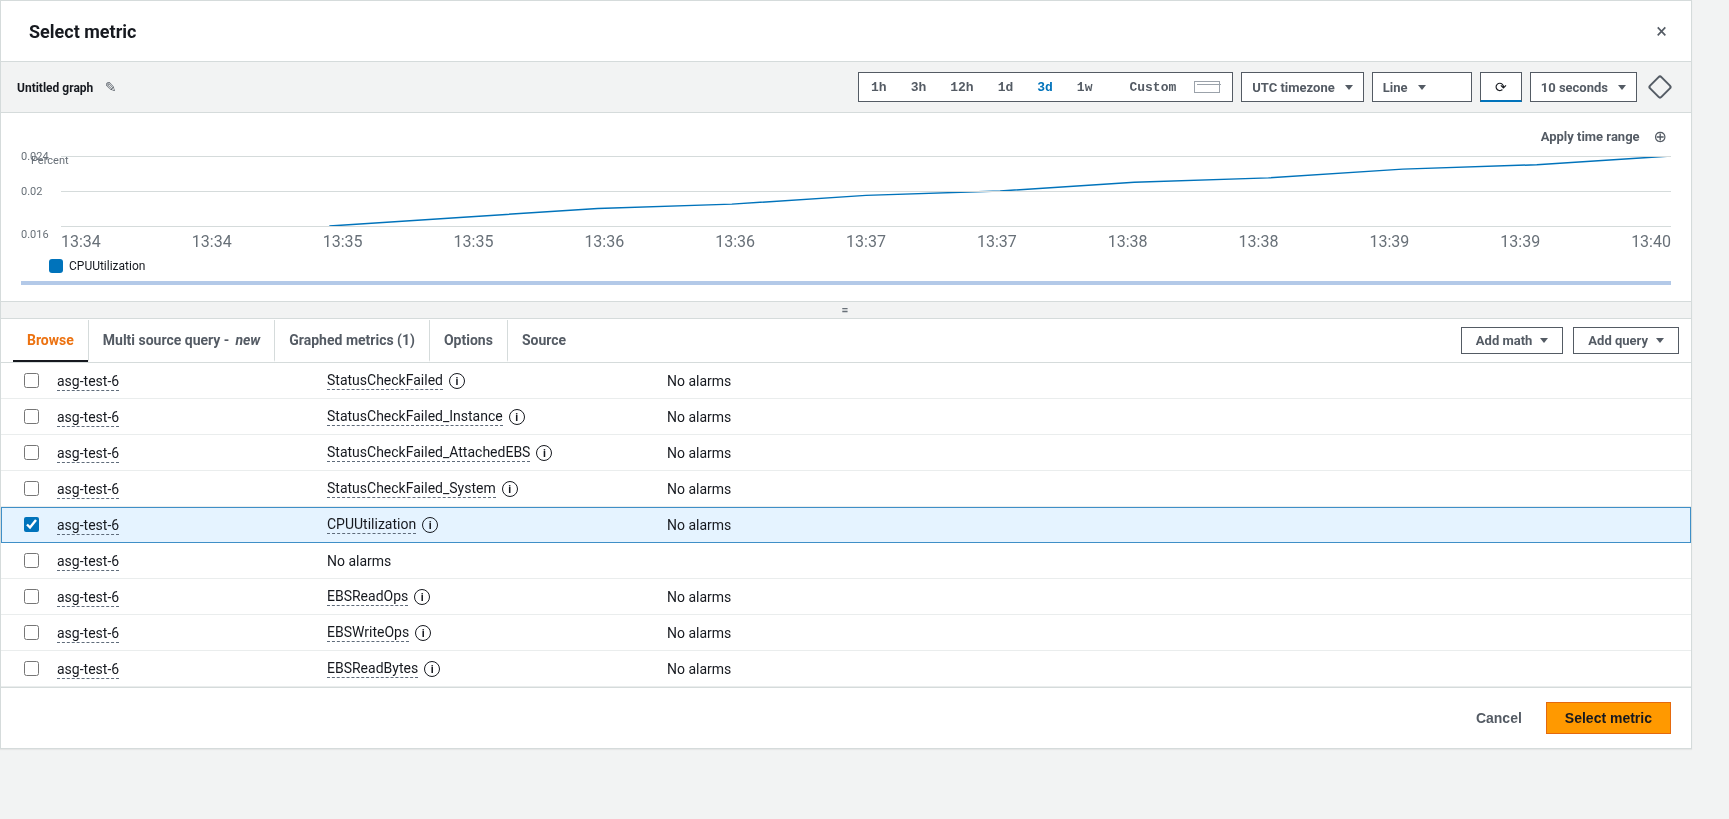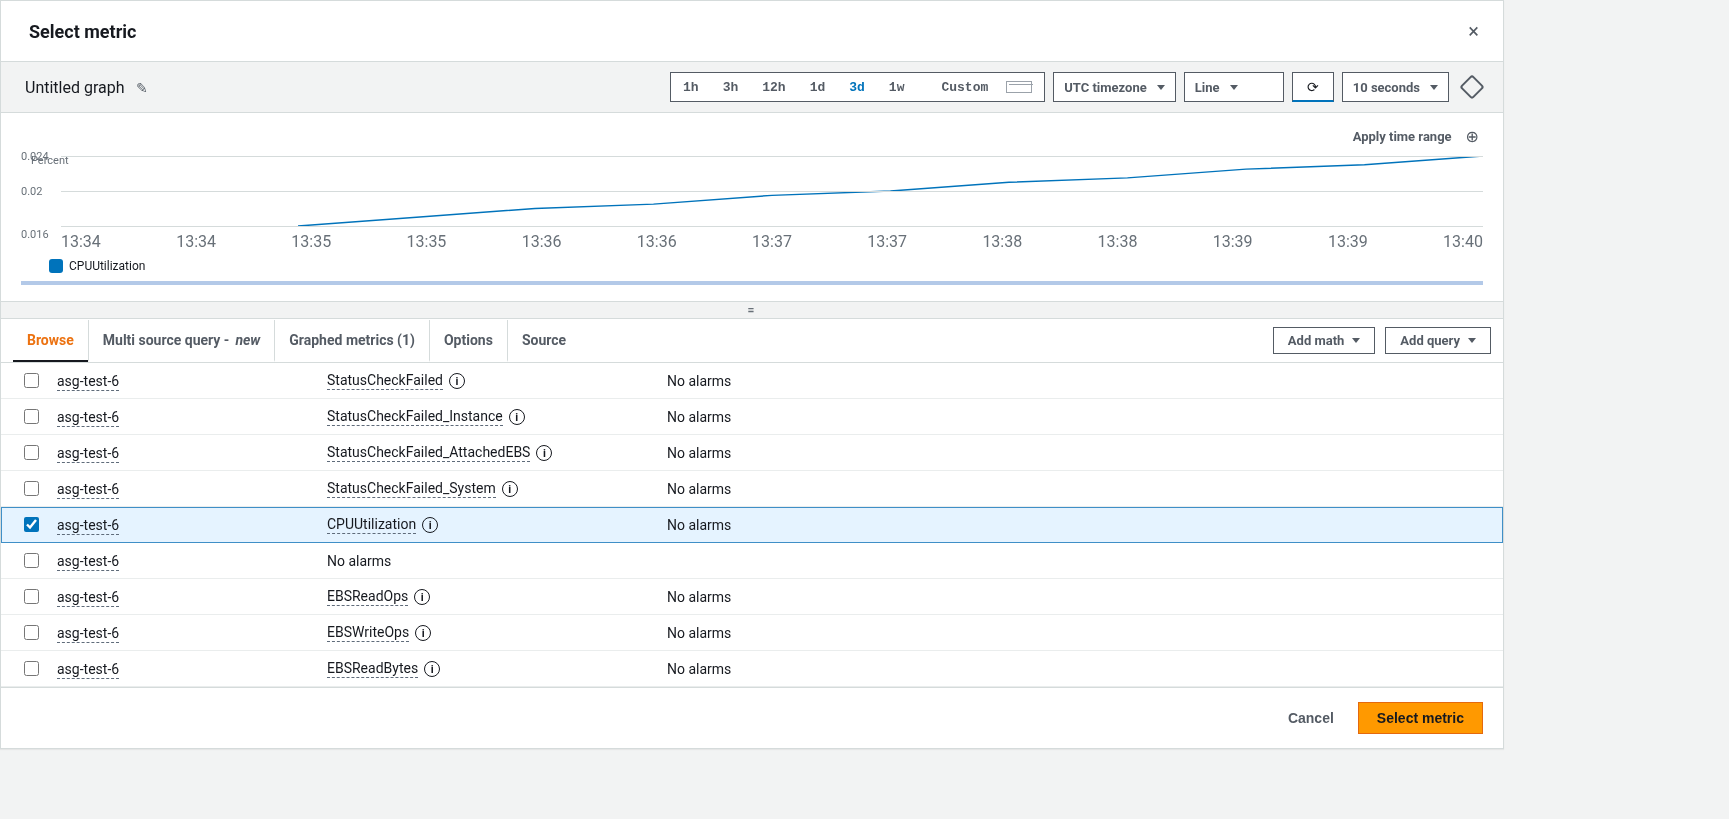--- a/index.html
+++ b/index.html
@@ -26,41 +26,41 @@
     overflow:hidden;
   }
   .backdrop{
     width:100%;height:100%;
     display:flex;align-items:flex-start;justify-content:flex-start;
     padding:0;
   }
   .modal{
     background:#fff;
     border:1px solid var(--aws-border2);
-    width:1504px;
+    width:1692px;
     margin-left:0;
     box-shadow:0 1px 1px rgba(0,0,0,.05);
     display:flex;flex-direction:column;
   }
   
   .modal-header{
     display:flex;align-items:center;justify-content:space-between;
     padding:14px 20px 14px 28px;
   }
   .modal-title{font-size:18px;font-weight:700;}
   .close-x{font-size:20px;color:var(--aws-grey);cursor:pointer;padding:4px;}
   
   .graph-bar{
     background:#f2f3f3;
     border-top:1px solid var(--aws-border2);
     border-bottom:1px solid var(--aws-border2);
     display:flex;align-items:center;justify-content:space-between;
     padding:10px 16px;
   }
-  .graph-title{font-weight:400;font-size:16px;margin-left:8px;}
+  .graph-title{font-weight:700;font-size:12px;}
   .pencil{margin-left:8px;color:var(--aws-grey);font-size:14px;}
   .graph-controls{display:flex;gap:8px;align-items:center;}
   .seg{display:flex;align-items:center;border:1px solid var(--aws-grey);background:#fff;height:30px;font-family:Liberation Mono, monospace;}
   .seg span{padding:0 12px;font-size:13px;font-weight:700;color:var(--aws-grey);cursor:pointer;height:100%;display:flex;align-items:center;}
   .seg span.active{color:var(--aws-blue);}
   .seg .custom{color:#9ba2aa;font-weight:400;display:flex;align-items:center;gap:6px;border-left:1px solid transparent;}
   .sel{display:flex;align-items:center;border:1px solid var(--aws-grey);background:#fff;height:30px;padding:12px 10px;gap:10px;font-weight:700;font-size:13px;color:var(--aws-grey);cursor:pointer;}
   .caret{width:0;height:0;border-left:4px solid transparent;border-right:4px solid transparent;border-top:5px solid var(--aws-grey);}
   .refresh-btn{border:1px solid var(--aws-grey);background:#fff;height:30px;width:42px;display:flex;align-items:center;justify-content:center;cursor:pointer;border-bottom:2px solid var(--aws-blue);}
   .side-icon{width:30px;display:flex;align-items:center;justify-content:center;color:var(--aws-grey);font-size:18px;}

